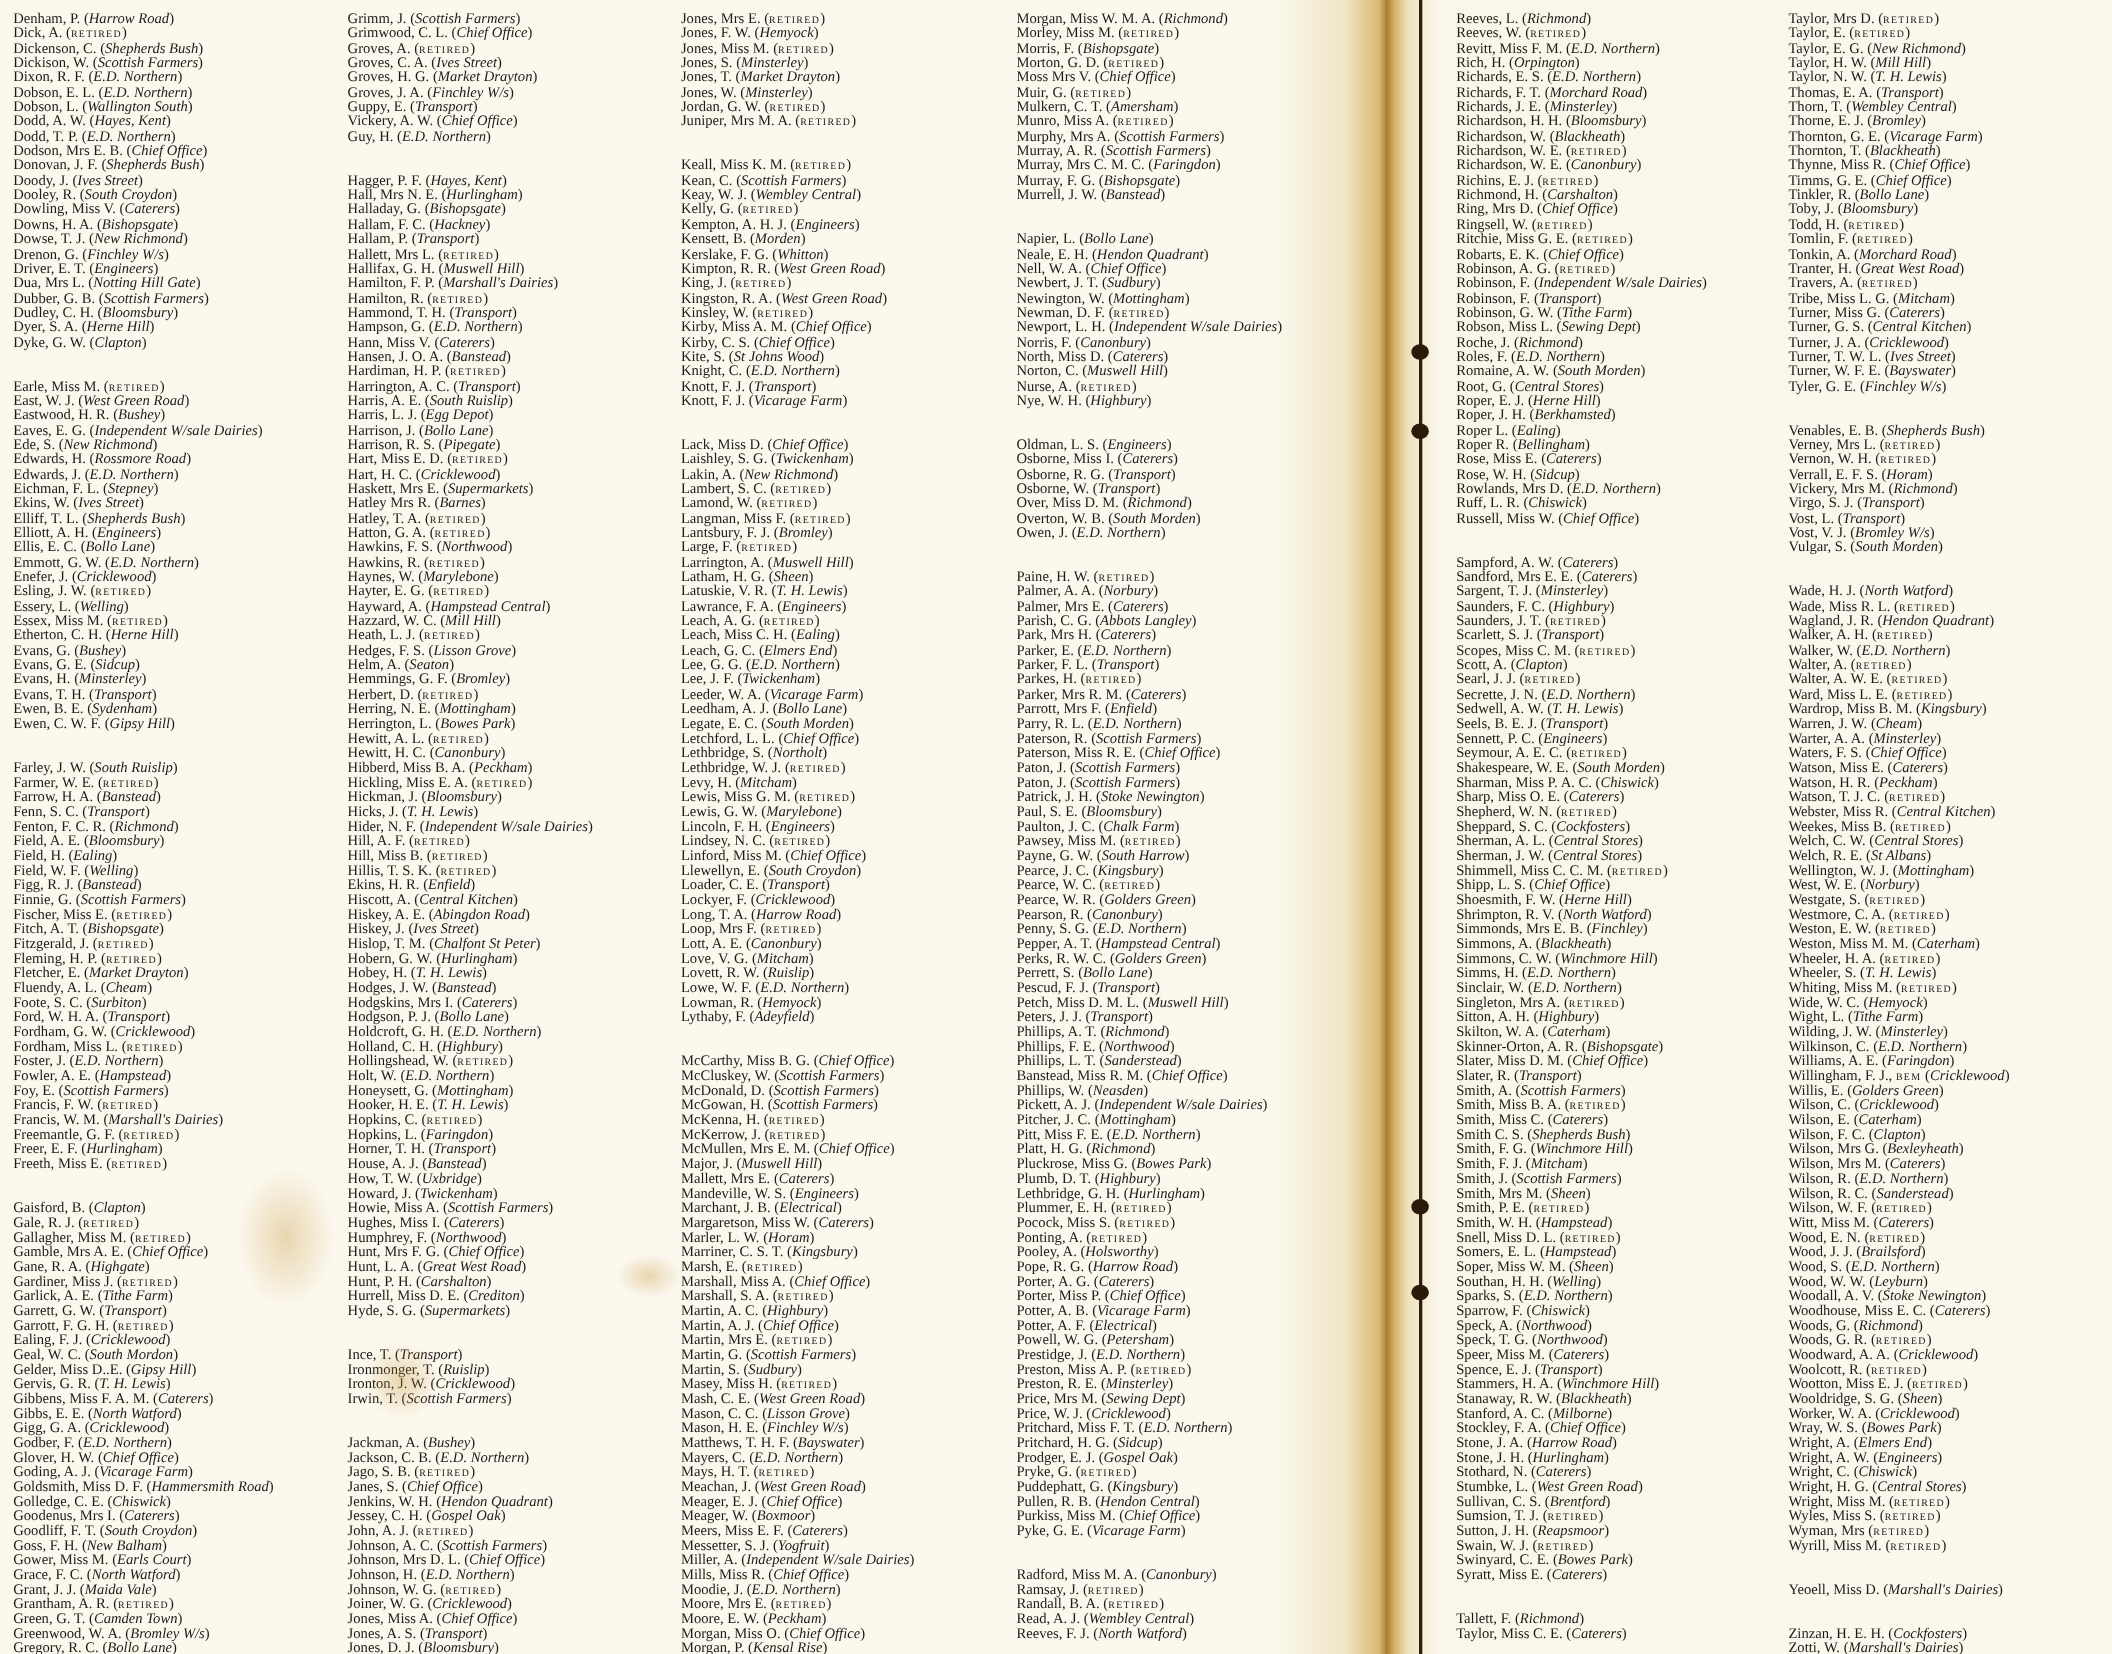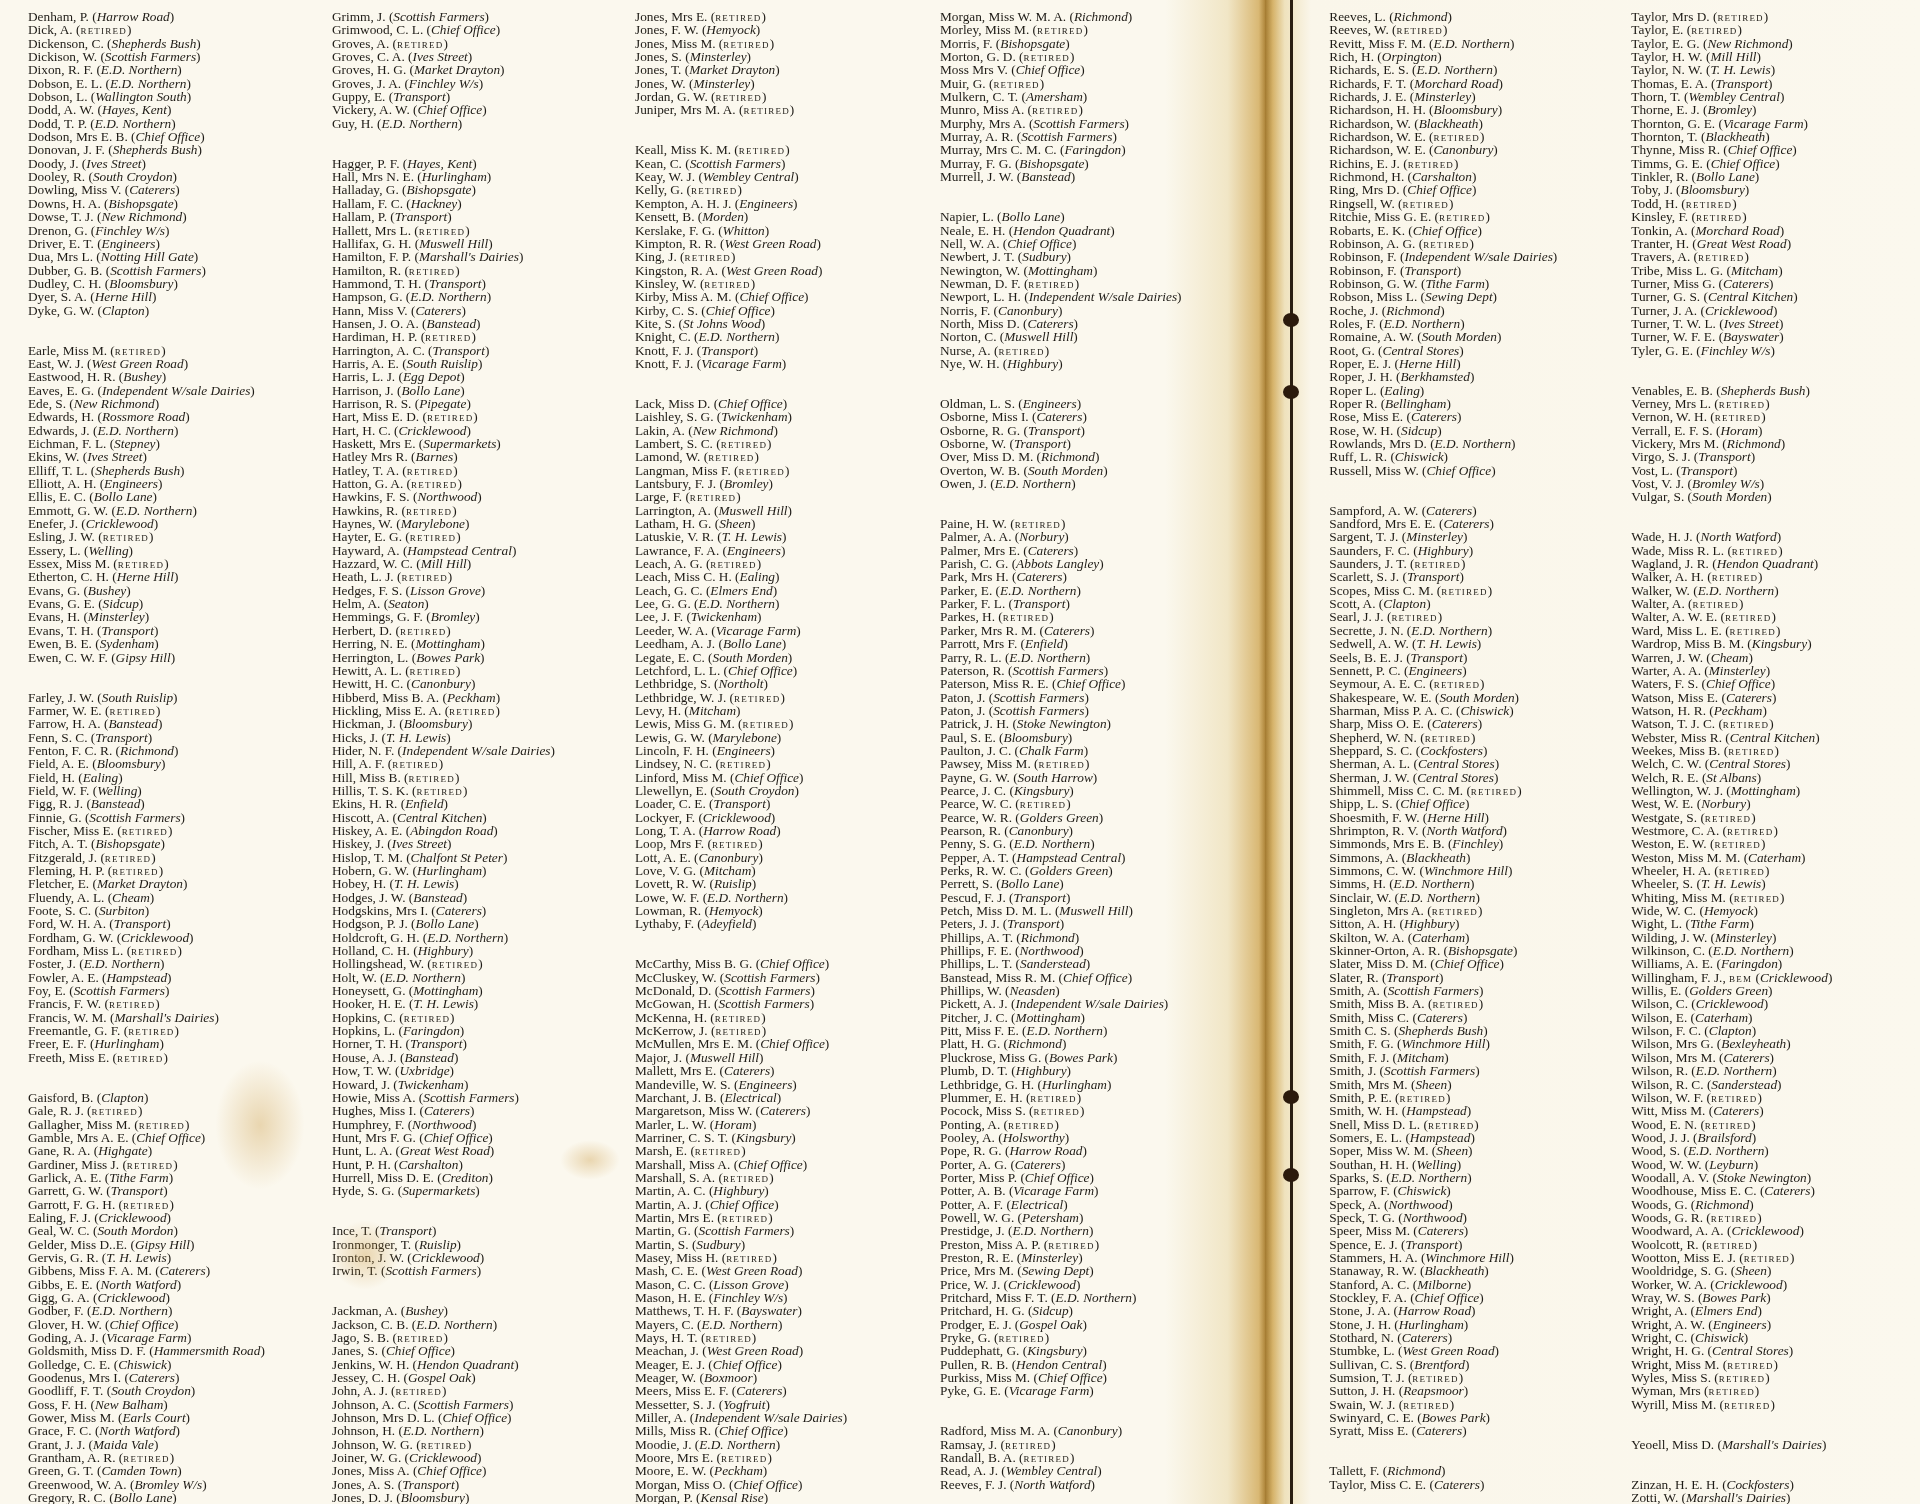--- a/index.html
+++ b/index.html
@@ -3,21 +3,21 @@
 <meta charset="utf-8">
 <style>
   html, body { margin: 0; padding: 0; }
   body {
     width: 1920px; height: 1504px; overflow: hidden;
     background: #fbf8ee;
     font-family: "Liberation Serif", "DejaVu Serif", serif;
     color: #1e1b16;
     position: relative;
   }
-  .spread { position: absolute; inset: 0; display: flex; padding-left: 16px; }
+  .spread { position: absolute; inset: 0; display: flex; }
   .page { position: relative; height: 100%; }
   .page-left { width: 1290px; background: linear-gradient(to right, #fbf8ee 0%, #fbf8ee 92%, #f1e6c6 97%, #d9b874 99.5%, #b0873c 100%); }
   .page-right { width: 676px; background: linear-gradient(to right, #a37a30 0%, #d6b36a 1.2%, #efe2bd 3%, #faf6ea 7%, #fbf8ee 100%); }
   .gutter {
     position: absolute; left: 1290px; top: 0; width: 3px; height: 100%;
     background: #2a1e10;
   }
   .stitch {
     position: absolute; left: 1283px; width: 16px; height: 14px; border-radius: 50%;
     background: #2b1a0c;
@@ -605,21 +605,21 @@
         <span class="entry"><span>Thomas, E. A.</span> (<span class="dept">Transport</span>)</span>
         <span class="entry"><span>Thorn, T.</span> (<span class="dept">Wembley Central</span>)</span>
         <span class="entry"><span>Thorne, E. J.</span> (<span class="dept">Bromley</span>)</span>
         <span class="entry"><span>Thornton, G. E.</span> (<span class="dept">Vicarage Farm</span>)</span>
         <span class="entry"><span>Thornton, T.</span> (<span class="dept">Blackheath</span>)</span>
         <span class="entry"><span>Thynne, Miss R.</span> (<span class="dept">Chief Office</span>)</span>
         <span class="entry"><span>Timms, G. E.</span> (<span class="dept">Chief Office</span>)</span>
         <span class="entry"><span>Tinkler, R.</span> (<span class="dept">Bollo Lane</span>)</span>
         <span class="entry"><span>Toby, J.</span> (<span class="dept">Bloomsbury</span>)</span>
         <span class="entry"><span>Todd, H.</span> (<span class="retired">RETIRED</span>)</span>
-        <span class="entry"><span>Kinsley, F.</span> (<span class="retired">RETIRED</span>)</span>
+        <span class="entry"><span>Tomlin, F.</span> (<span class="retired">RETIRED</span>)</span>
         <span class="entry"><span>Tonkin, A.</span> (<span class="dept">Morchard Road</span>)</span>
         <span class="entry"><span>Tranter, H.</span> (<span class="dept">Great West Road</span>)</span>
         <span class="entry"><span>Travers, A.</span> (<span class="retired">RETIRED</span>)</span>
         <span class="entry"><span>Tribe, Miss L. G.</span> (<span class="dept">Mitcham</span>)</span>
         <span class="entry"><span>Turner, Miss G.</span> (<span class="dept">Caterers</span>)</span>
         <span class="entry"><span>Turner, G. S.</span> (<span class="dept">Central Kitchen</span>)</span>
         <span class="entry"><span>Turner, J. A.</span> (<span class="dept">Cricklewood</span>)</span>
         <span class="entry"><span>Turner, T. W. L.</span> (<span class="dept">Ives Street</span>)</span>
         <span class="entry"><span>Turner, W. F. E.</span> (<span class="dept">Bayswater</span>)</span>
         <span class="entry"><span>Tyler, G. E.</span> (<span class="dept">Finchley W/s</span>)</span>

